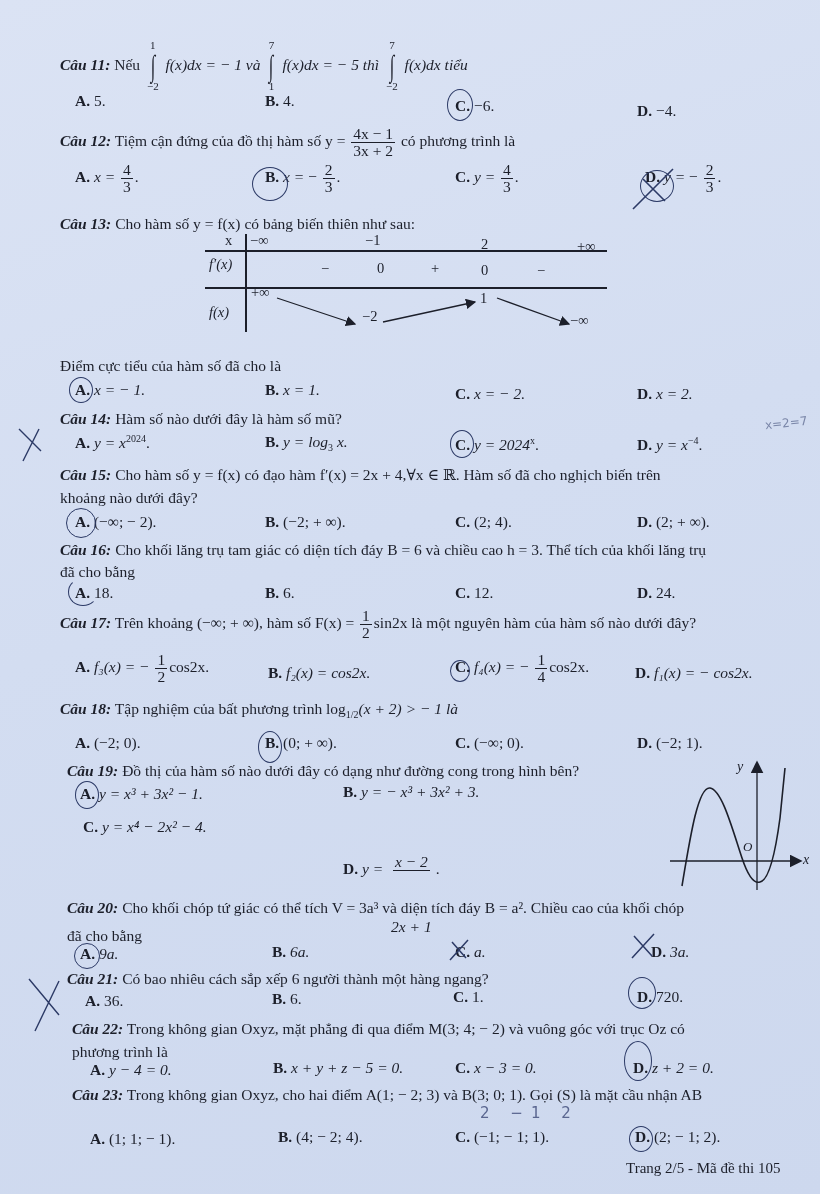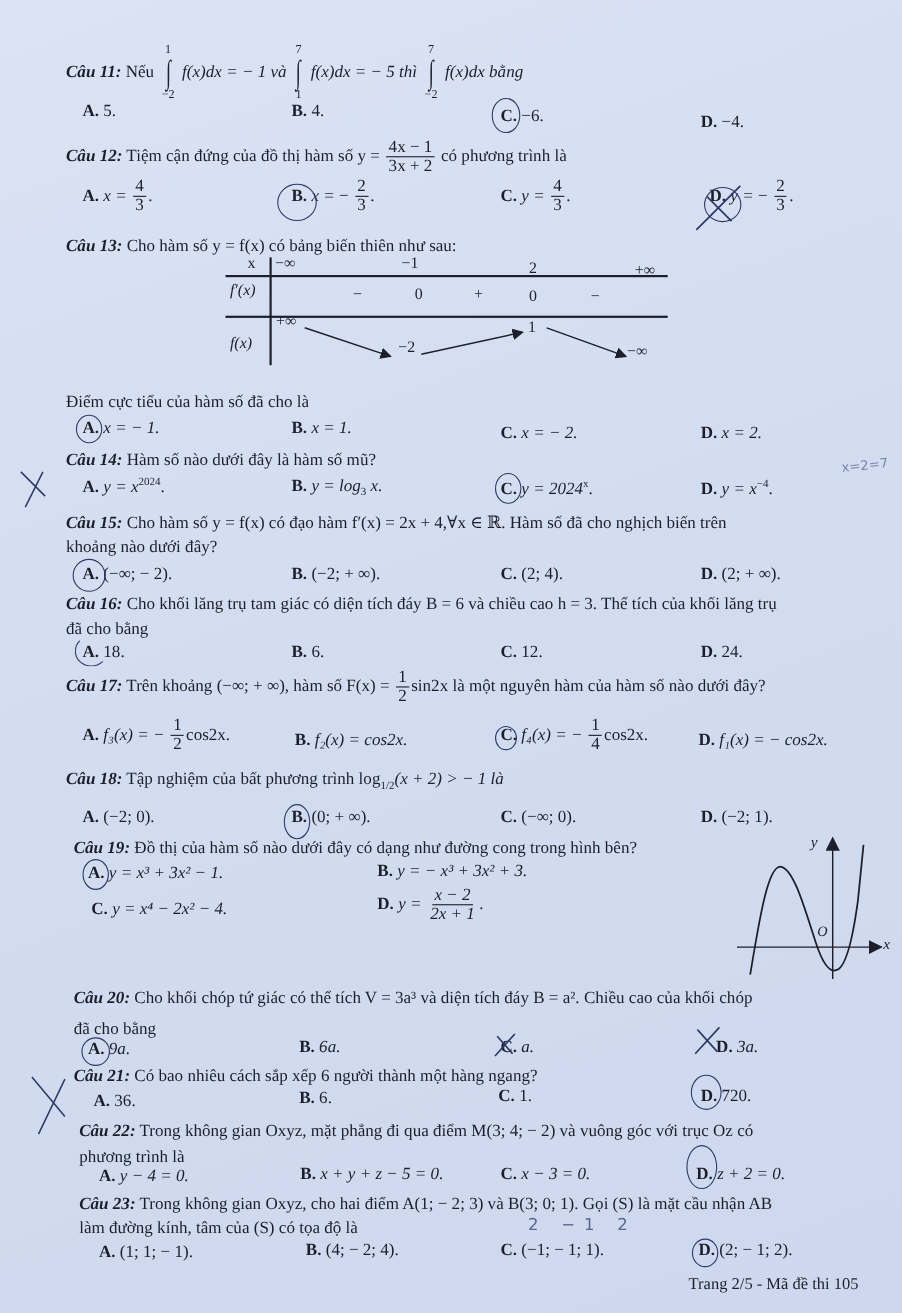--- a/index.html
+++ b/index.html
@@ -8,21 +8,21 @@
     background: linear-gradient(160deg, #dbe3f4 0%, #d3ddf1 45%, #cdd8ee 100%);
     font-family: "Liberation Serif", "DejaVu Serif", serif;
     color:#1c1f2a;
   }
   .page { position:absolute; left:0; top:0; width:820px; height:1194px; }
   .abs { position:absolute; white-space:nowrap; }
   .q { font-size:15.5px; }
   .q b { font-weight:bold;font-style:italic; }
   .opt { font-size:15.5px; }
   .opt b { font-weight:bold; }
-  i { font-style:italic; }
+  i { font-style:italic;margin-top:48px; }
   .frac { display:inline-flex; flex-direction:column; align-items:center; vertical-align:middle; line-height:1.05; margin:0 2px; }
   .frac .num { border-bottom:1.2px solid #1c1f2a; padding:0 2px; }
   .frac .den { padding:0 2px; }
   .int { display:inline-flex; flex-direction:column; align-items:center; vertical-align:middle; line-height:1; font-size:11px; margin:0 3px; }
   .int .sym { font-size:30px; line-height:30px; font-weight:normal; transform:scaleX(0.55); }
   sup { font-size:10px; }
   sub { font-size:10px; }
   .pen { position:absolute; border:1.6px solid #2c3a66; border-radius:50%; }
   .vtable { position:absolute; left:205px; top:232px; width:402px; height:100px; font-size:14.5px; }
   .vtable .hline { position:absolute; left:0; height:1.5px; background:#1c1f2a; width:402px; }
@@ -48,21 +48,21 @@
         <span>7</span>
         <span class="sym">∫</span>
         <span>1</span>
       </span>
     <i>f(x)dx = − 5 thì</i>
     <span class="int">
         <span>7</span>
         <span class="sym">∫</span>
         <span>−2</span>
       </span>
-    <i>f(x)dx bằng</i>
+    <i>f(x)dx tiểu</i>
   </div>
   <div class="abs opt" style="left:75px;top:92px;"><b>A.</b> <span>5.</span></div>
   <div class="abs opt" style="left:265px;top:92px;"><b>B.</b> <span>4.</span></div>
   <div class="abs opt" style="left:455px;top:97px;"><b>C.</b> <span>−6.</span></div>
   <div class="pen" style="left:447px;top:89px;width:24px;height:30px;"></div>
   <div class="abs opt" style="left:637px;top:102px;"><b>D.</b> <span>−4.</span></div>
 
   <div class="abs q" style="left:60px;top:126px;">
     <b>Câu 12:</b>
     <span>Tiệm cận đứng của đồ thị hàm số y =</span>
@@ -235,21 +235,20 @@
 
   <div class="abs q" style="left:72px;top:1020px;"><b>Câu 22:</b> <span>Trong không gian Oxyz, mặt phẳng đi qua điểm M(3; 4; − 2) và vuông góc với trục Oz có</span></div>
   <div class="abs q" style="left:72px;top:1043px;">phương trình là</div>
   <div class="abs opt" style="left:90px;top:1061px;"><b>A.</b> <i>y − 4 = 0.</i></div>
   <div class="abs opt" style="left:273px;top:1059px;text-align:center;"><b>B.</b> <i>x + y + z − 5 = 0.</i></div>
   <div class="abs opt" style="left:455px;top:1059px;"><b>C.</b> <i>x − 3 = 0.</i></div>
   <div class="abs opt" style="left:633px;top:1059px;"><b>D.</b> <i>z + 2 = 0.</i></div>
   <div class="pen" style="left:624px;top:1041px;width:26px;height:38px;"></div>
 
   <div class="abs q" style="left:72px;top:1086px;"><b>Câu 23:</b> <span>Trong không gian Oxyz, cho hai điểm A(1; − 2; 3) và B(3; 0; 1). Gọi (S) là mặt cầu nhận AB</span></div>
-  <div class="abs q" style="left:72px;top:1108px;">làm đường kính, tâm của (S) có tọa độ là</div>
   <div class="abs" style="left:480px;top:1104px;font-family:'DejaVu Sans',sans-serif;font-size:15px;color:#5a6690;letter-spacing:8px;">2 −1 2</div>
   <div class="abs opt" style="left:90px;top:1130px;"><b>A.</b> <span>(1; 1; − 1).</span></div>
   <div class="abs opt" style="left:278px;top:1128px;"><b>B.</b> <span>(4; − 2; 4).</span></div>
   <div class="abs opt" style="left:455px;top:1128px;"><b>C.</b> <span>(−1; − 1; 1).</span></div>
   <div class="abs opt" style="left:635px;top:1128px;"><b>D.</b> <span>(2; − 1; 2).</span></div>
   <div class="pen" style="left:629px;top:1126px;width:22px;height:24px;"></div>
 
   <div class="abs footer" style="left:626px;top:1160px;">Trang 2/5 - Mã đề thi 105</div>
 </div>
 

